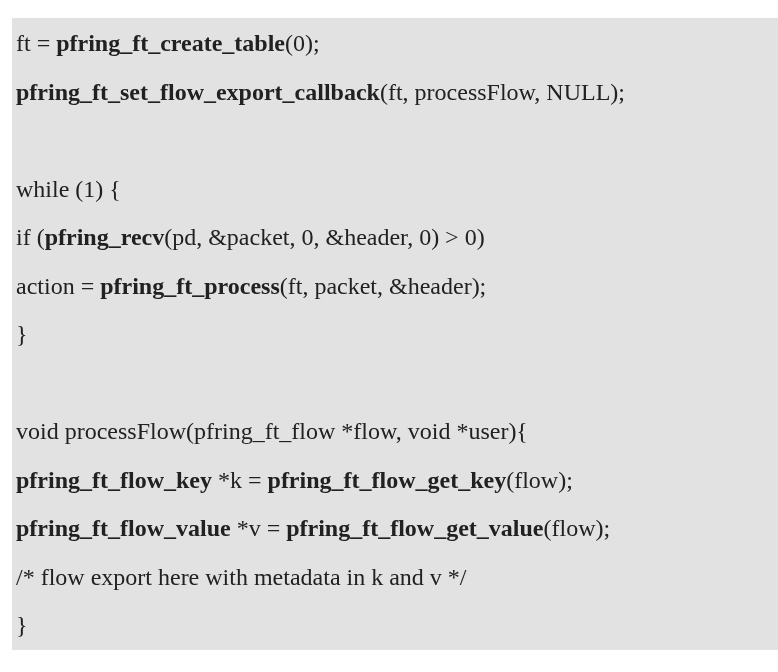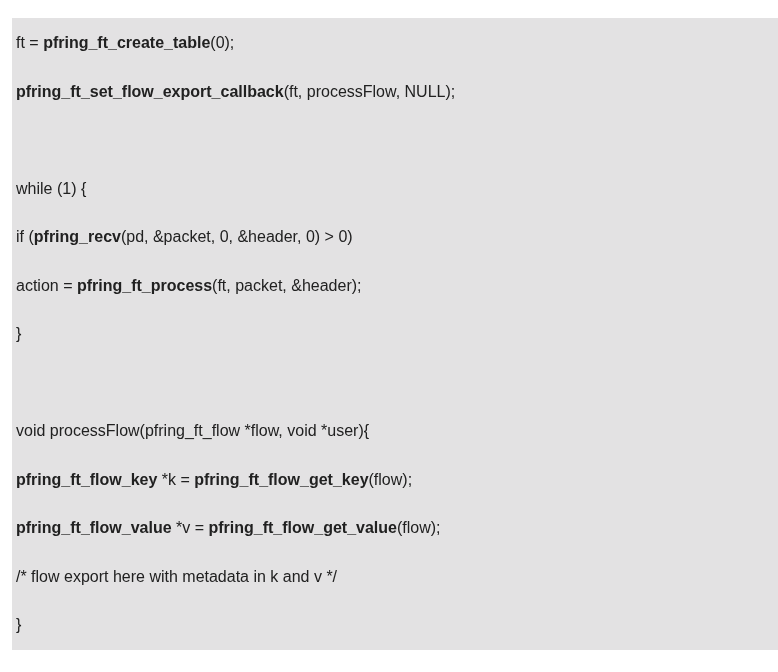--- a/index.html
+++ b/index.html
@@ -11,22 +11,22 @@
     overflow: hidden;
   }
   .code-panel {
     position: absolute;
     left: 12px;
     top: 18px;
     width: 766px;
     height: 632px;
     box-sizing: border-box;
     padding: 1px 0 0 4px;
-    font-family: Liberation Sans, sans-serif;
-    font-size: 16px;
+    font-family: Liberation Serif, serif;
+    font-size: 24px;
     line-height: 48.5px;
     letter-spacing: 0px;
     white-space: pre;
     overflow: hidden;
   }
   .code-line {
     height: 48.5px;
   }
   .code-line .seg-bold {
     font-weight: 700;

